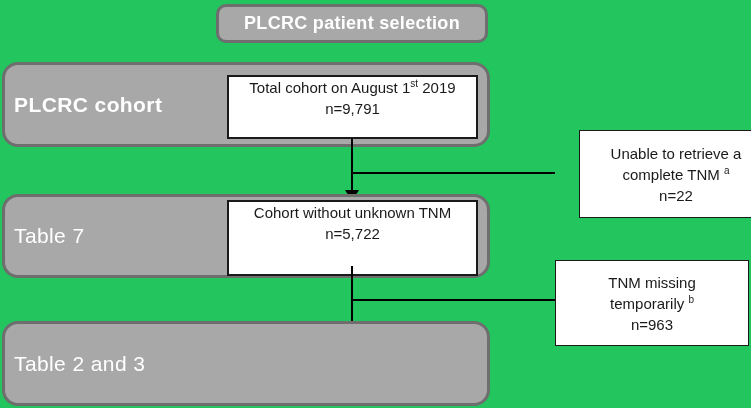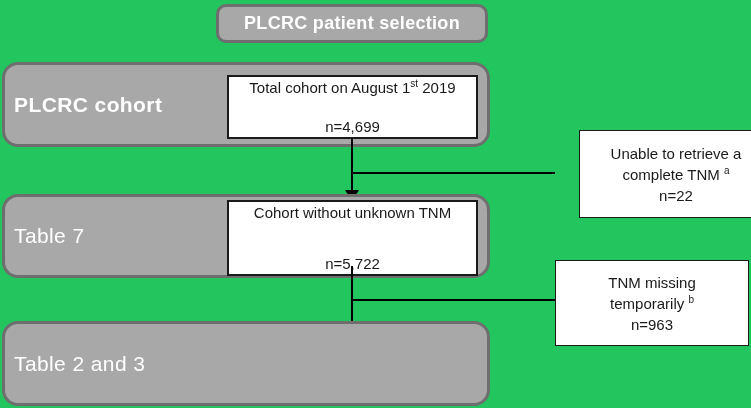--- a/index.html
+++ b/index.html
@@ -52,21 +52,21 @@
 
   
   .cohort-box {
     position: absolute;
     left: 227px;
     width: 251px;
     box-sizing: border-box;
     background: #ffffff;
     border: 2px solid #1a1a1a;
     display: flex; flex-direction: column;
-    align-items: center; justify-content: space-between;
+    align-items: center; justify-content: flex-start;
     text-align: center;
     color: #1a1a1a;
     font-size: 15px;
     line-height: 21px;
   }
   .cohort-box-1 { top: 75px;  height: 64px; }
   .cohort-box-2 { top: 200px; height: 76px; }
   .cohort-box-3 { top: 331px; height: 65px; }
 
   
@@ -118,21 +118,21 @@
 
   <div class="title-box">
     <span>PLCRC patient selection</span>
   </div>
 
   <div class="stage-row stage-row-1">
     <span class="stage-label">PLCRC cohort</span>
   </div>
   <div class="cohort-box cohort-box-1">
     <div><span class="pre-sup">Total cohort on August 1</span><sup>st</sup><span> 2019</span></div>
-    <div>n=4,699</div>
+    <div>n=9,791</div>
   </div>
 
   <div class="vline vline-1"></div>
   <div class="hline hline-1"></div>
   <div class="arrow-down arrow-1"></div>
 
   <div class="side-box side-box-1">
     <div>Unable to retrieve a</div>
     <div><span class="pre-sup">complete TNM </span><sup>a</sup></div>
     <div>n=22</div>

